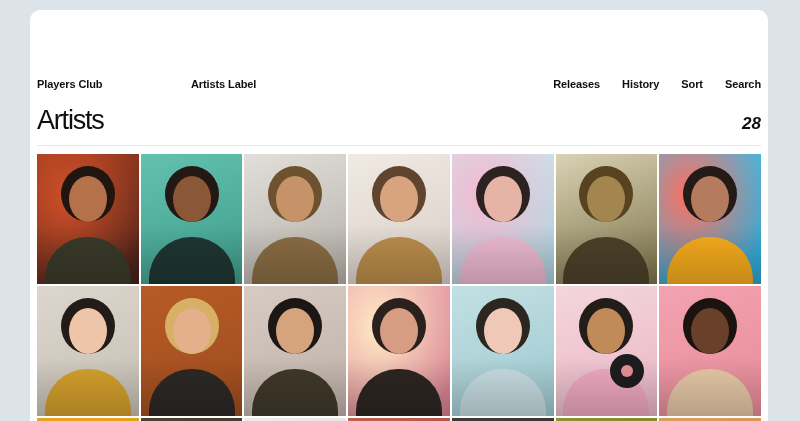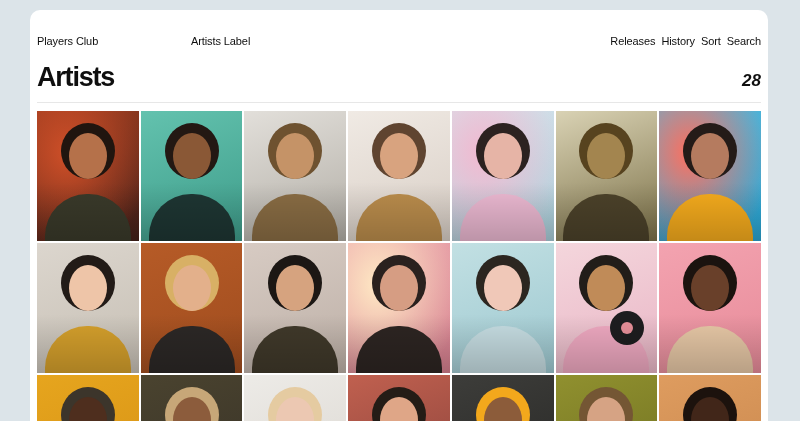--- a/index.html
+++ b/index.html
@@ -22,51 +22,52 @@
     border-radius: 10px;
     box-sizing: border-box;
     padding: 0 7px;
   }
   
   .topnav {
     display: flex;
     align-items: baseline;
     padding-top: 25px;
     font-size: 11px;
-    font-weight: 400;
+    font-weight: 700;
     letter-spacing: -0.1px;
+    margin-top: 43px;
   }
   .brand {
     width: 154px;
     flex: 0 0 auto;
     cursor: pointer;
   }
   .section-label { flex: 0 0 auto; }
   .navlinks {
     margin-left: auto;
     display: flex;
-    gap: 6px;
+    gap: 22px;
   }
   .navlink {
     color: #0f0f0f;
     text-decoration: none;
     cursor: pointer;
   }
   
   .pagehead {
     display: flex;
     align-items: baseline;
     margin-top: 15px;
   }
   .page-title {
     margin: 0;
     width: 154px;
     flex: 0 0 auto;
     font-size: 27px;
-    font-weight: 700;
+    font-weight: 400;
     letter-spacing: -1.2px;
   }
   .actions {
     display: flex;
     gap: 9px;
   }
   .action-btn {
     border: none;
     background: none;
     padding: 0;

